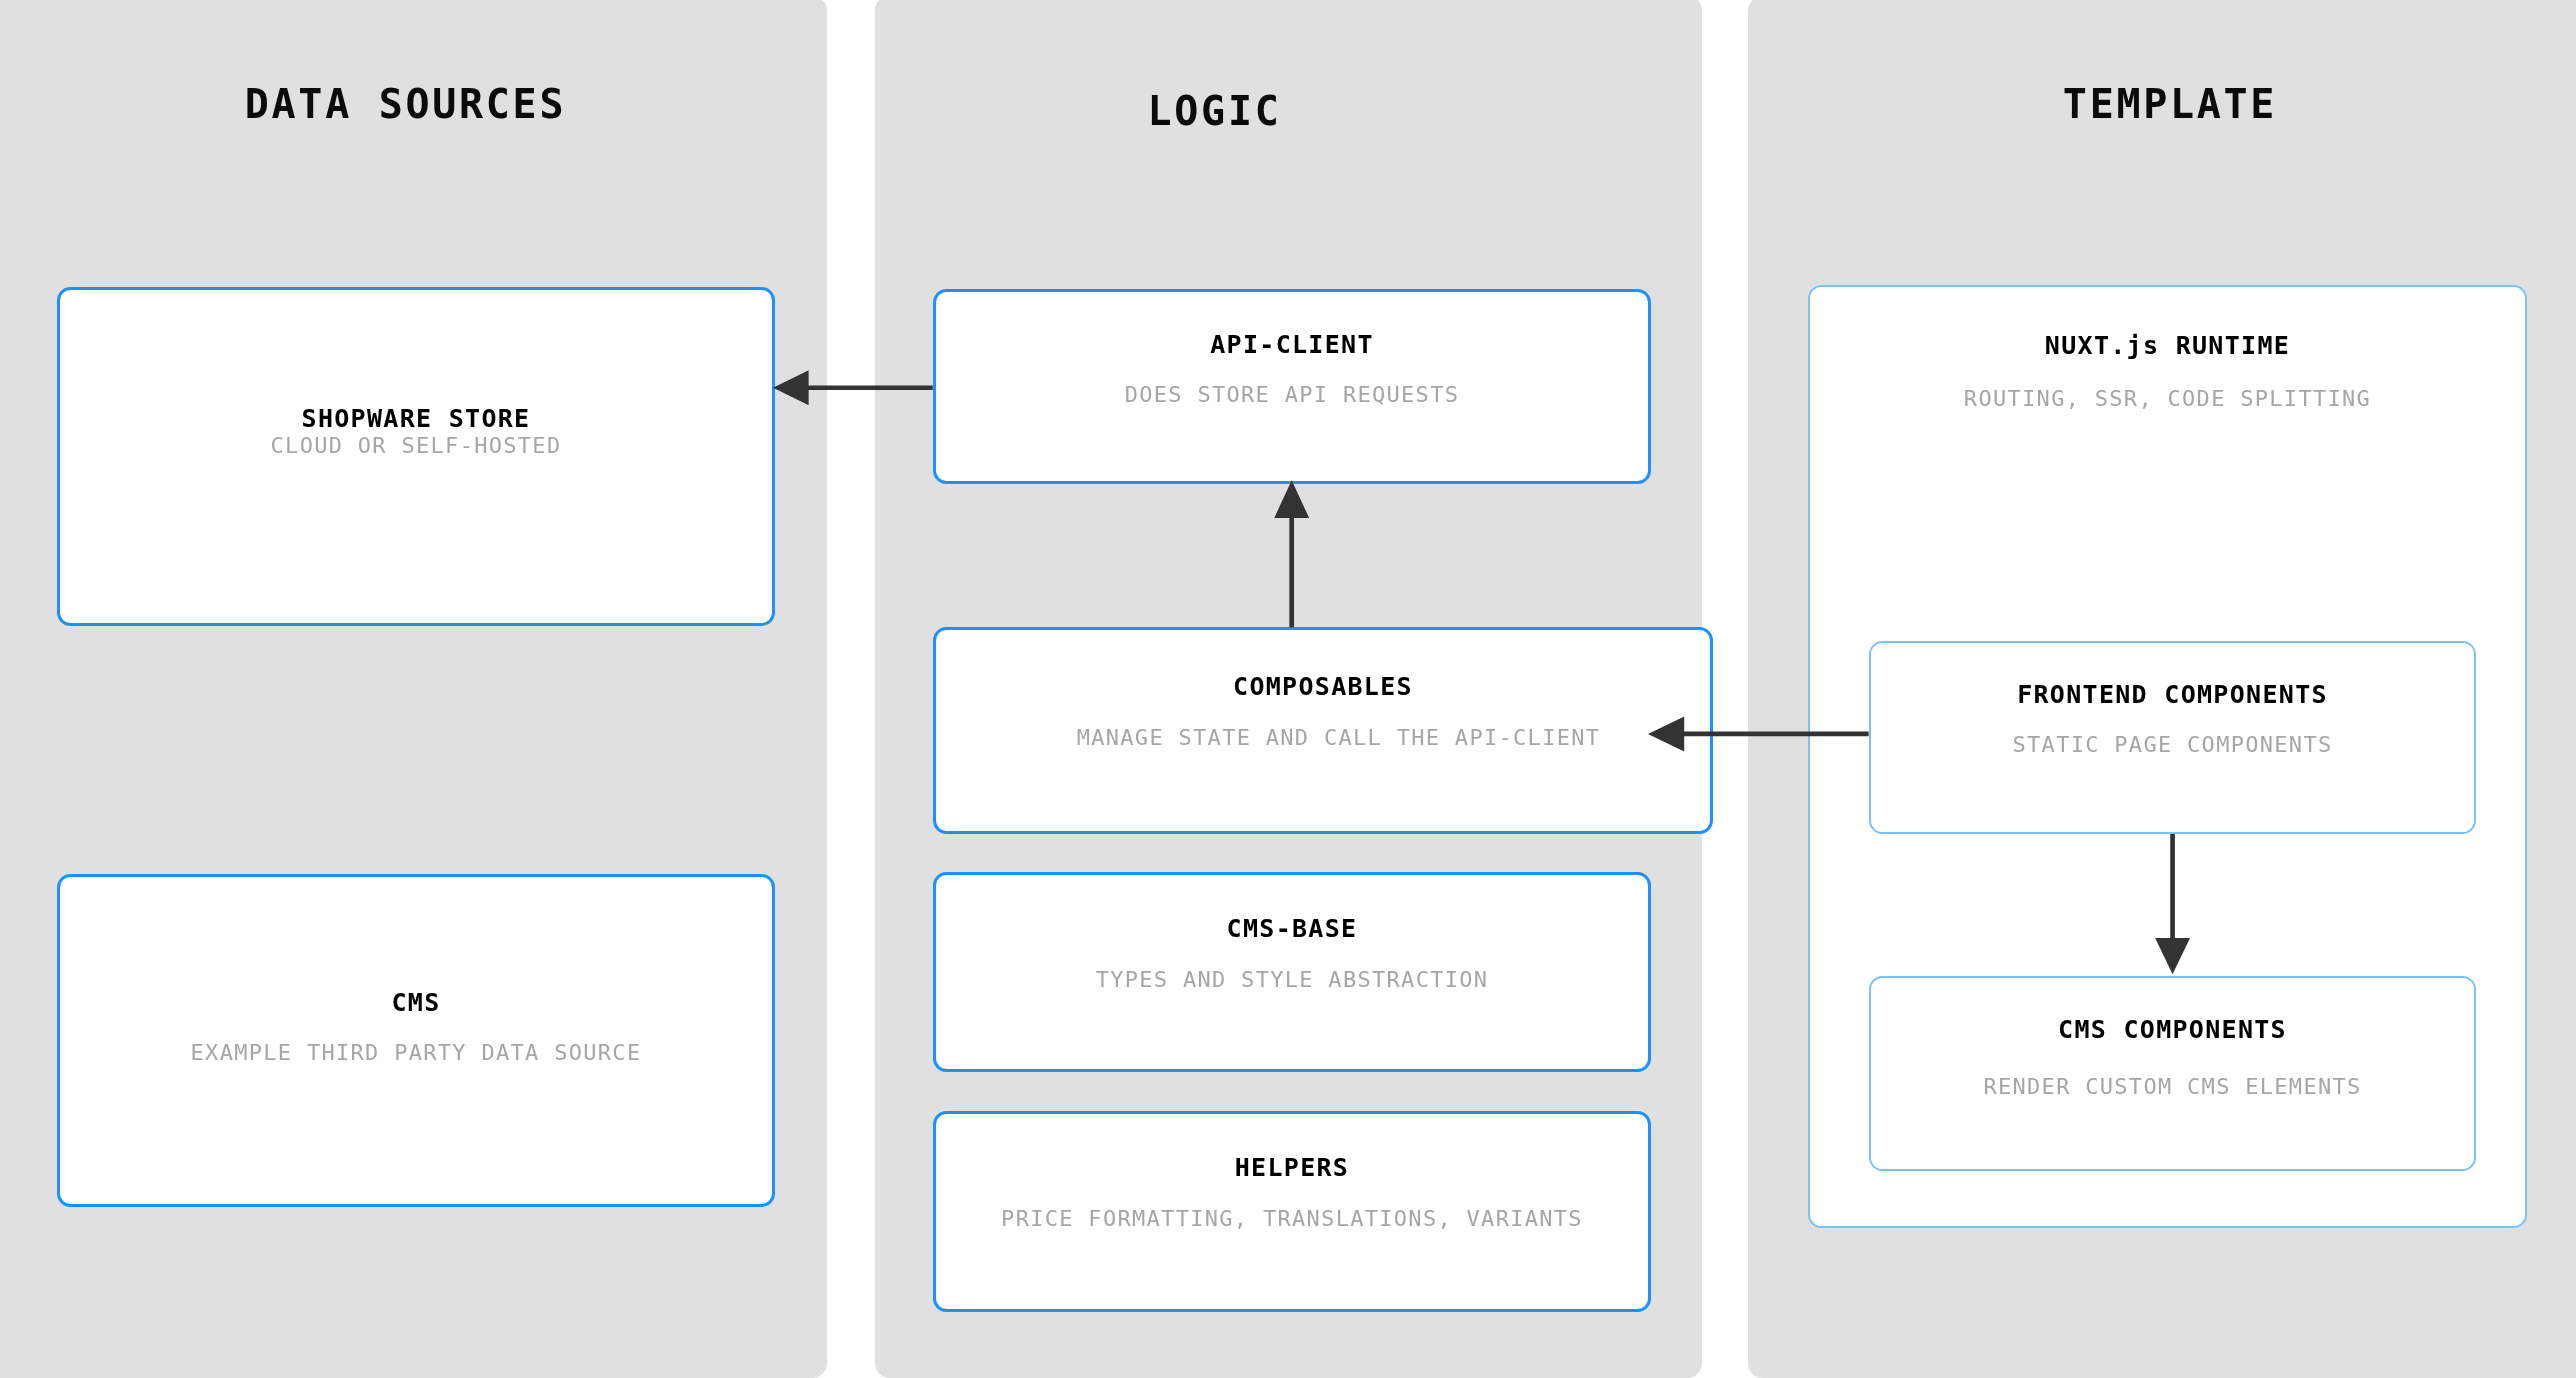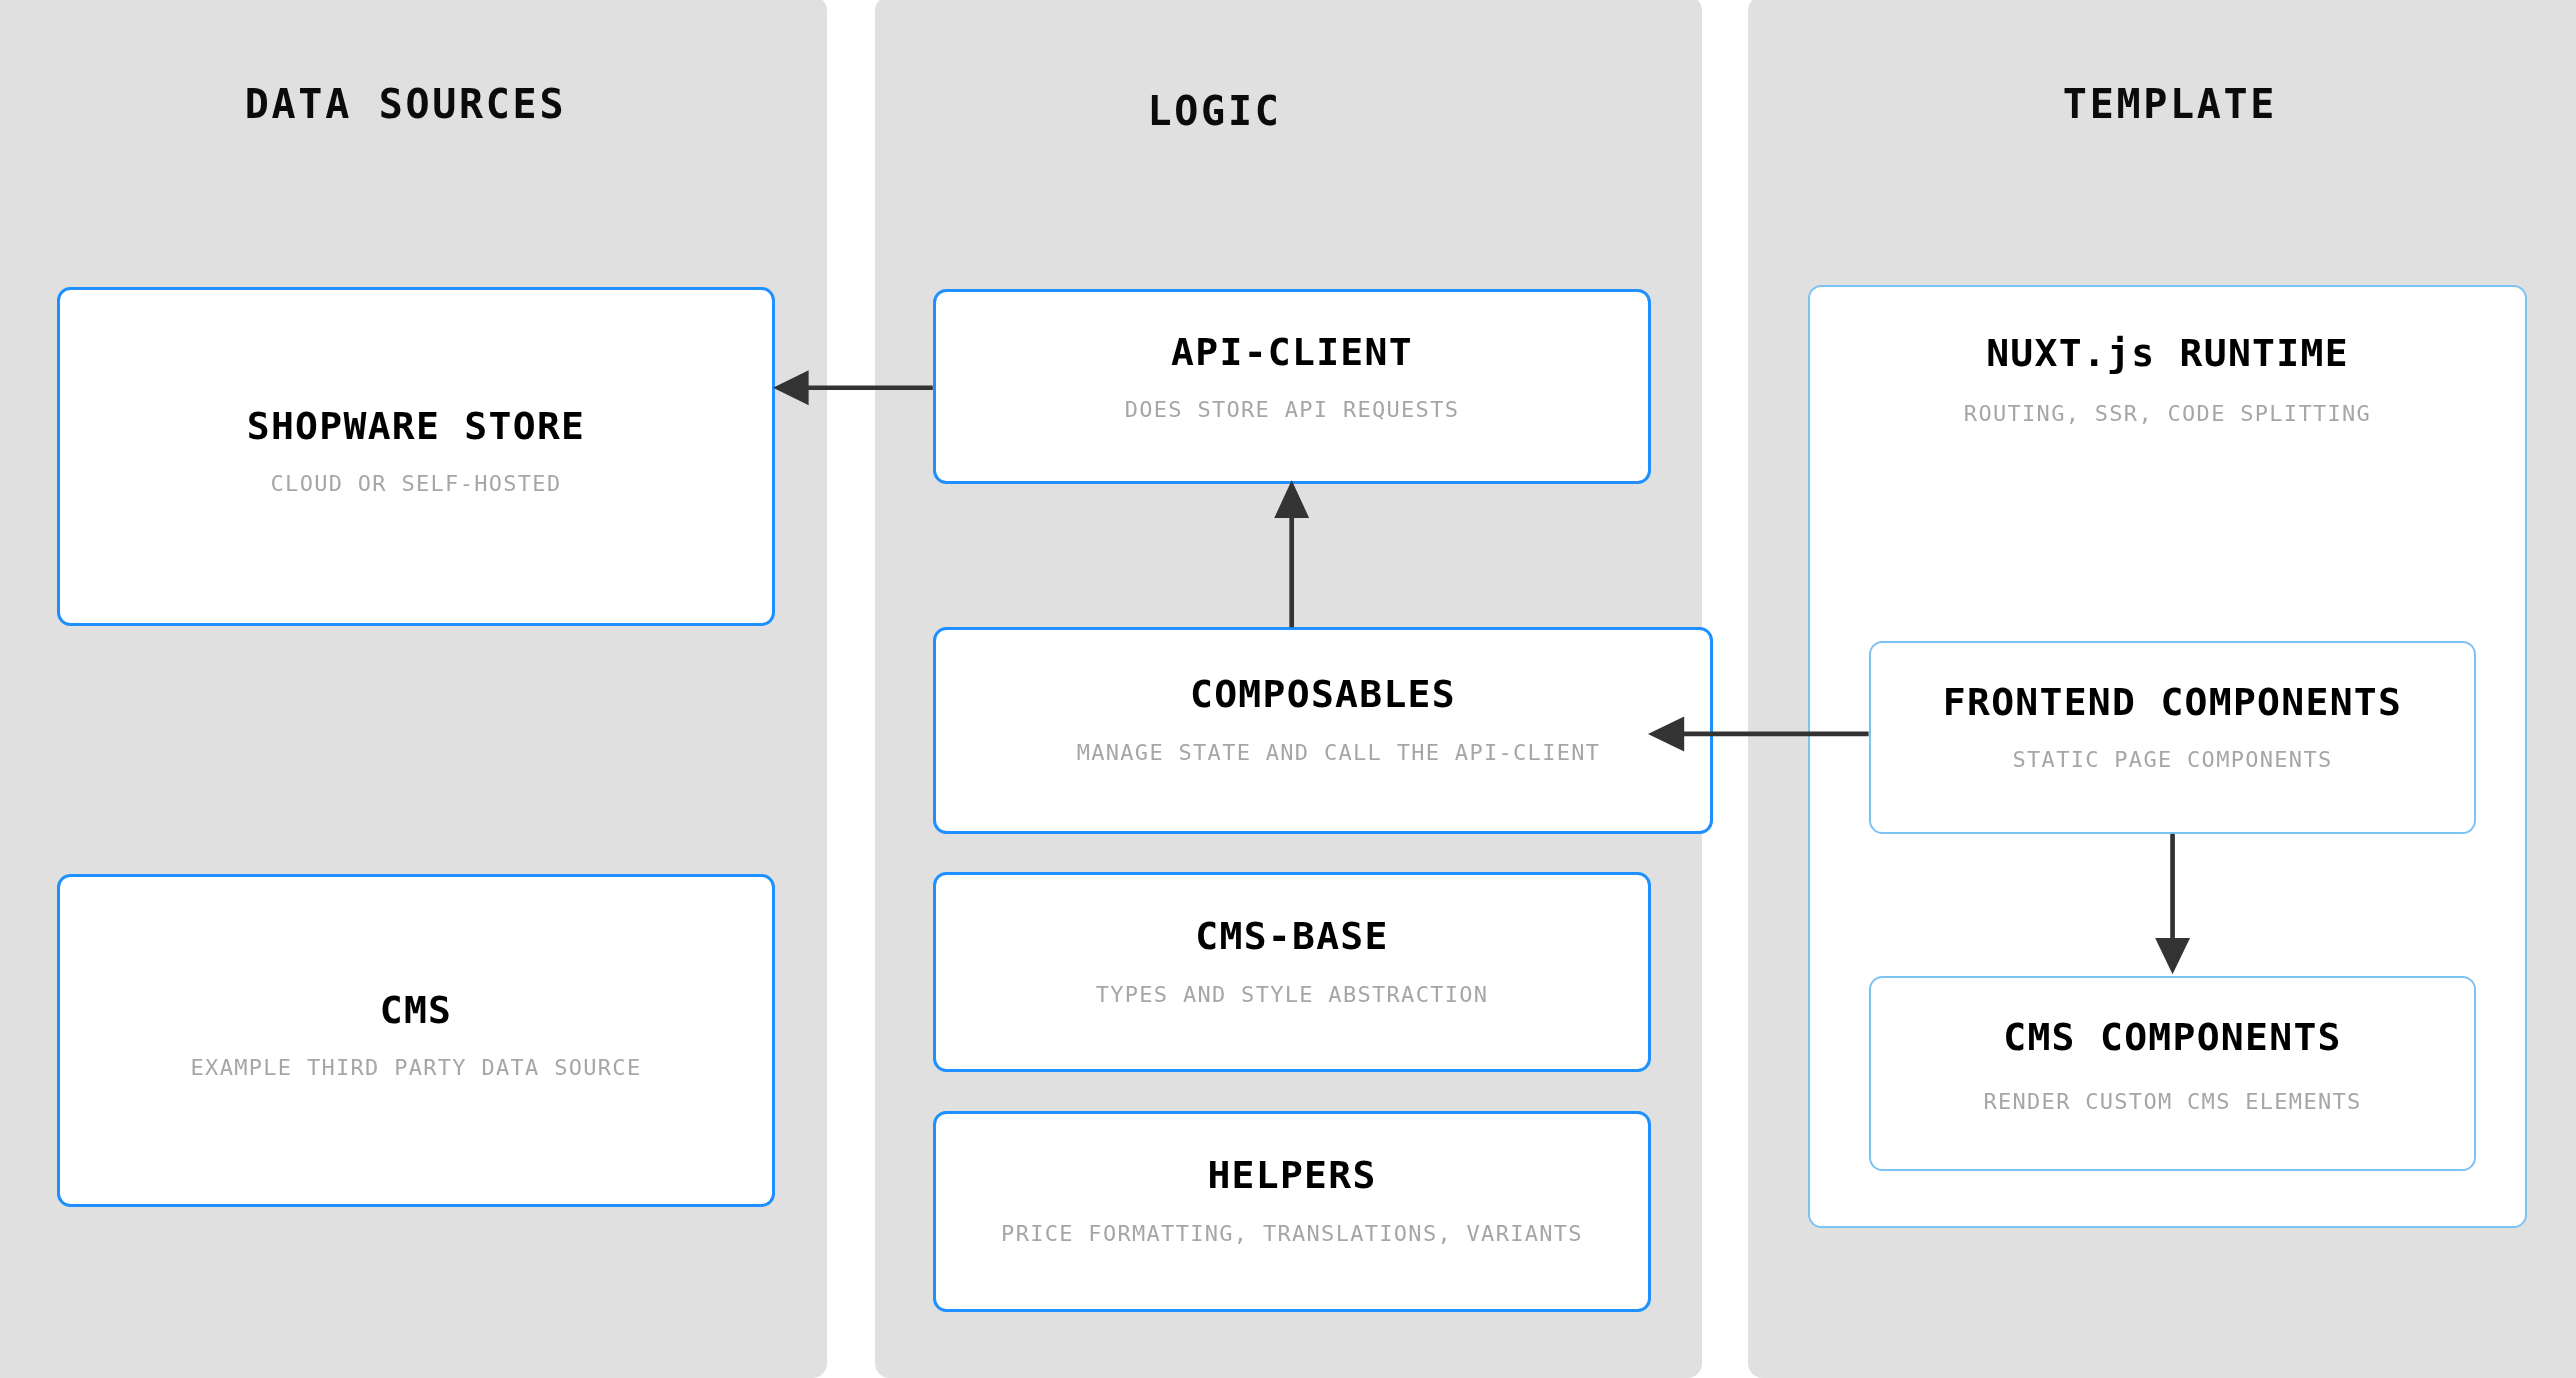--- a/index.html
+++ b/index.html
@@ -44,21 +44,21 @@
     display:flex;
     flex-direction:column;
     align-items:center;
   }
   .card.soft{ border-color:#7cc3f5; border-width:2.7px; }
   .card.shell{ align-items:center; }
 
   .card-title{
     color:#000000;
     font-weight:700;
-    font-size:38px;
+    font-size:25px;
     letter-spacing:1.3px;
     white-space:nowrap;
     text-align:center;
   }
   .card-sub{
     color:#a6a6a6;
     font-weight:400;
     font-size:22px;
     letter-spacing:1.3px;
     white-space:nowrap;
@@ -78,21 +78,21 @@
 </head>
 <body>
 
 <div id="canvas">
 
   <div class="lane" style="left:-16px; top:-4px; width:843px; height:1382px;"></div>
   <div class="lane-title" style="left:-16px; width:843px; top:81px;">DATA SOURCES</div>
 
   <div class="card" style="left:57px; top:287px; width:718px; height:339px;">
     <div class="card-title" style="margin-top:114px;">SHOPWARE STORE</div>
-    <div class="card-sub" style="margin-top:23px;">CLOUD OR SELF-HOSTED</div>
+    <div class="card-sub" style="">CLOUD OR SELF-HOSTED</div>
   </div>
 
   <div class="card" style="left:57px; top:874px; width:718px; height:333px;">
     <div class="card-title" style="margin-top:111px;">CMS</div>
     <div class="card-sub" style="margin-top:23px;">EXAMPLE THIRD PARTY DATA SOURCE</div>
   </div>
 
   <div class="lane" style="left:875px; top:-4px; width:827px; height:1382px;"></div>
   <div class="lane-title" style="left:875px; width:679px; top:88px;">LOGIC</div>
 

